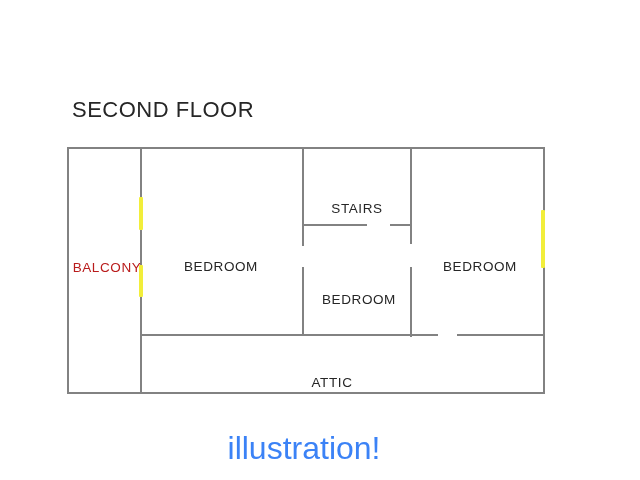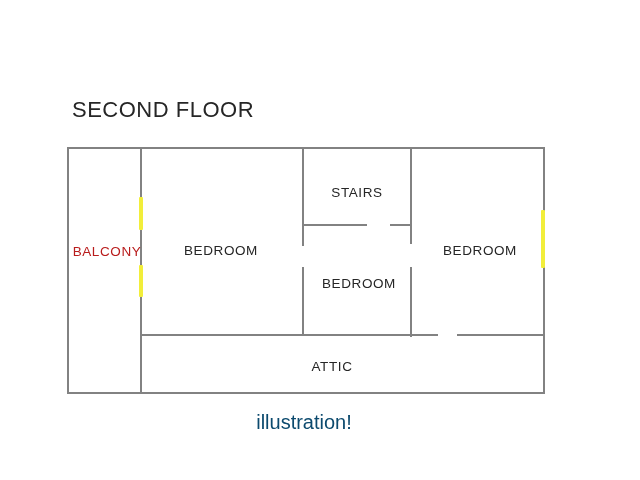--- a/index.html
+++ b/index.html
@@ -20,40 +20,41 @@
     left: 72px;
     top: 97px;
     font-size: 22px;
     letter-spacing: 0.5px;
     color: #262626;
     white-space: nowrap;
   }
   .caption {
     position: absolute;
     left: 304px;
-    top: 411px;
+    top: 430px;
     transform: translateX(-50%);
-    font-size: 20px;
-    color: #0c4a6e;
+    font-size: 32px;
+    color: #3b82f6;
     white-space: nowrap;
   }
   .wall {
     position: absolute;
   }
   .door {
     position: absolute;
     border-radius: 1px;
   }
   .room-label {
     position: absolute;
     transform: translate(-50%, -50%);
     font-size: 13.5px;
     letter-spacing: 0.6px;
     color: #232323;
     white-space: nowrap;
+    margin-top: 16px;
   }
 </style>
 </head>
 <body>
 
 <div class="canvas">
   <div class="page-title">SECOND FLOOR</div>
   <div id="plan-layer">
       <div class="wall" style="left: 67px; top: 147px; width: 478px; height: 2px; background: rgb(130, 130, 130);"></div>
       <div class="wall" style="left: 67px; top: 392px; width: 478px; height: 2px; background: rgb(130, 130, 130);"></div>

